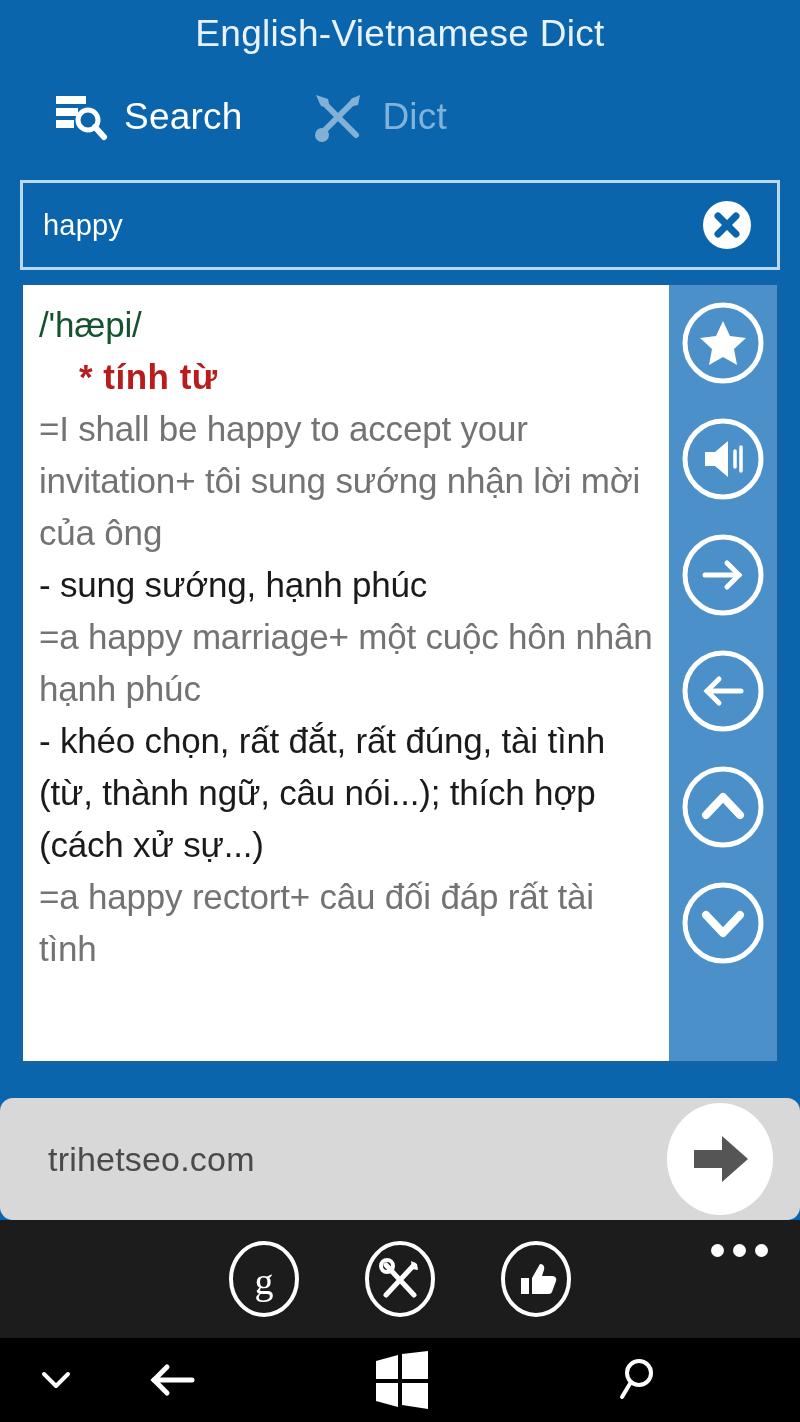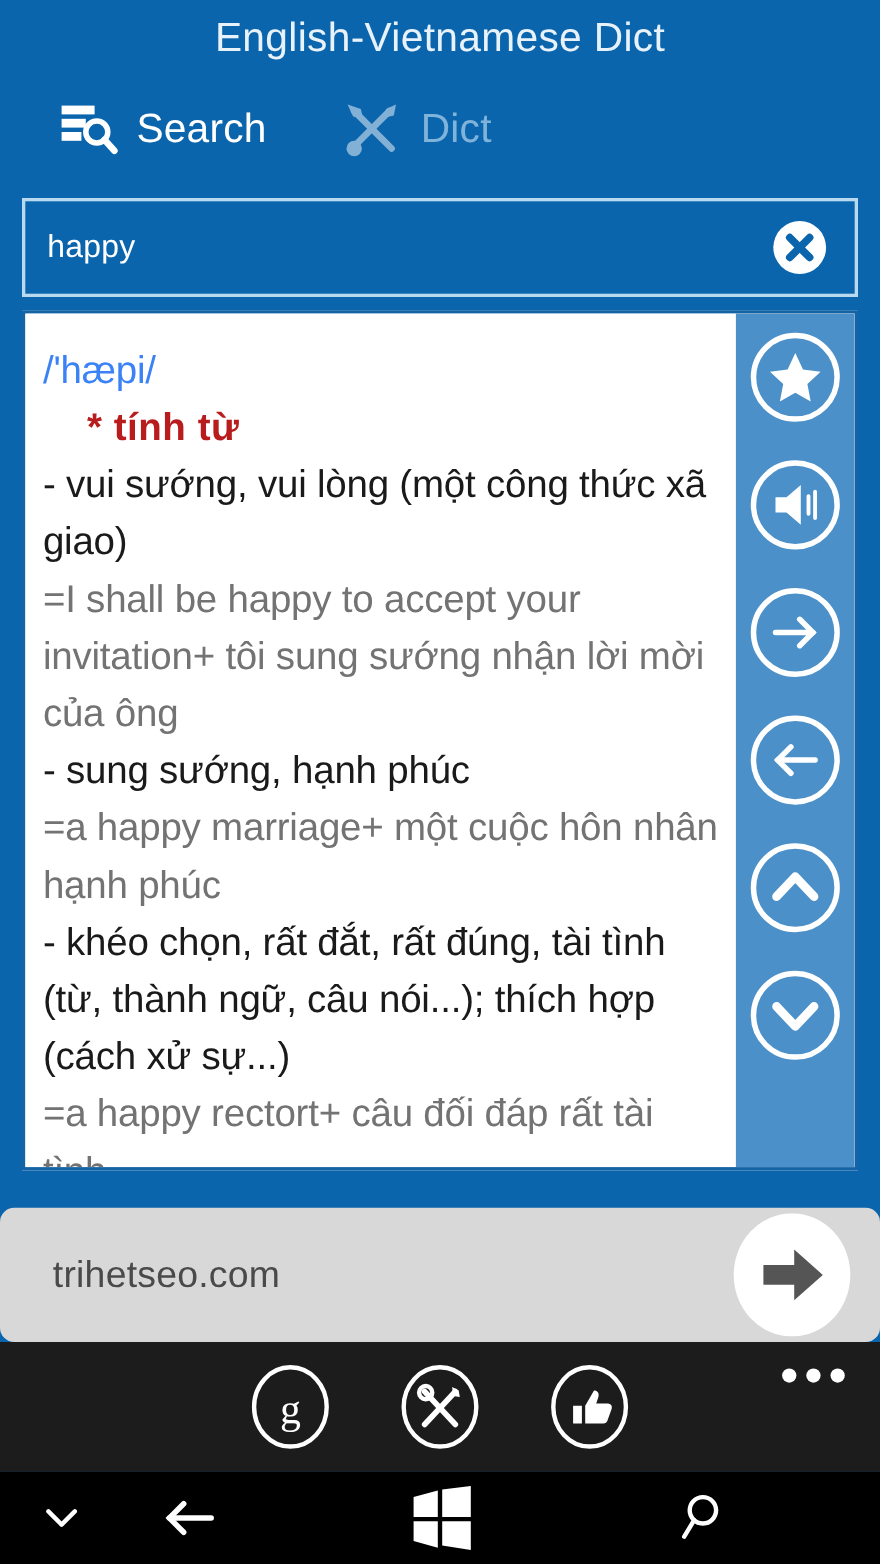--- a/index.html
+++ b/index.html
@@ -106,21 +106,21 @@
     background: #ffffff;
     padding: 14px 16px 0 16px;
     overflow: hidden;
   }
   .def-line {
     font-size: 35px;
     line-height: 52px;
     color: #1a1a1a;
     letter-spacing: -0.2px;
   }
-  .def-line.phonetic { color: #3b82f6; margin-top: 12px; }
+  .def-line.phonetic { color: #14532d; }
   .def-line.pos {
     color: #b91c1c;
     font-weight: bold;
     padding-left: 40px;
     letter-spacing: 0.5px;
   }
   .def-line.example { color: #737373; }
 
   
   .rail {
@@ -266,21 +266,20 @@
         </g>
       </svg>
     </div>
   </div>
 
   <div class="content-wrap">
 
     <div class="definition">
       <div class="def-line phonetic">/'hæpi/</div>
       <div class="def-line pos">*  tính từ</div>
-      <div class="def-line">- vui sướng, vui lòng (một công thức xã giao)</div>
       <div class="def-line example">=I shall be happy to accept your invitation+ tôi sung sướng nhận lời mời của ông</div>
       <div class="def-line">- sung sướng, hạnh phúc</div>
       <div class="def-line example">=a happy marriage+ một cuộc hôn nhân hạnh phúc</div>
       <div class="def-line">- khéo chọn, rất đắt, rất đúng, tài tình (từ, thành ngữ, câu nói...); thích hợp (cách xử sự...)</div>
       <div class="def-line example">=a happy rectort+ câu đối đáp rất tài tình</div>
     </div>
 
     <div class="rail">
 
       <svg class="rail-btn" viewBox="0 0 88 88">

